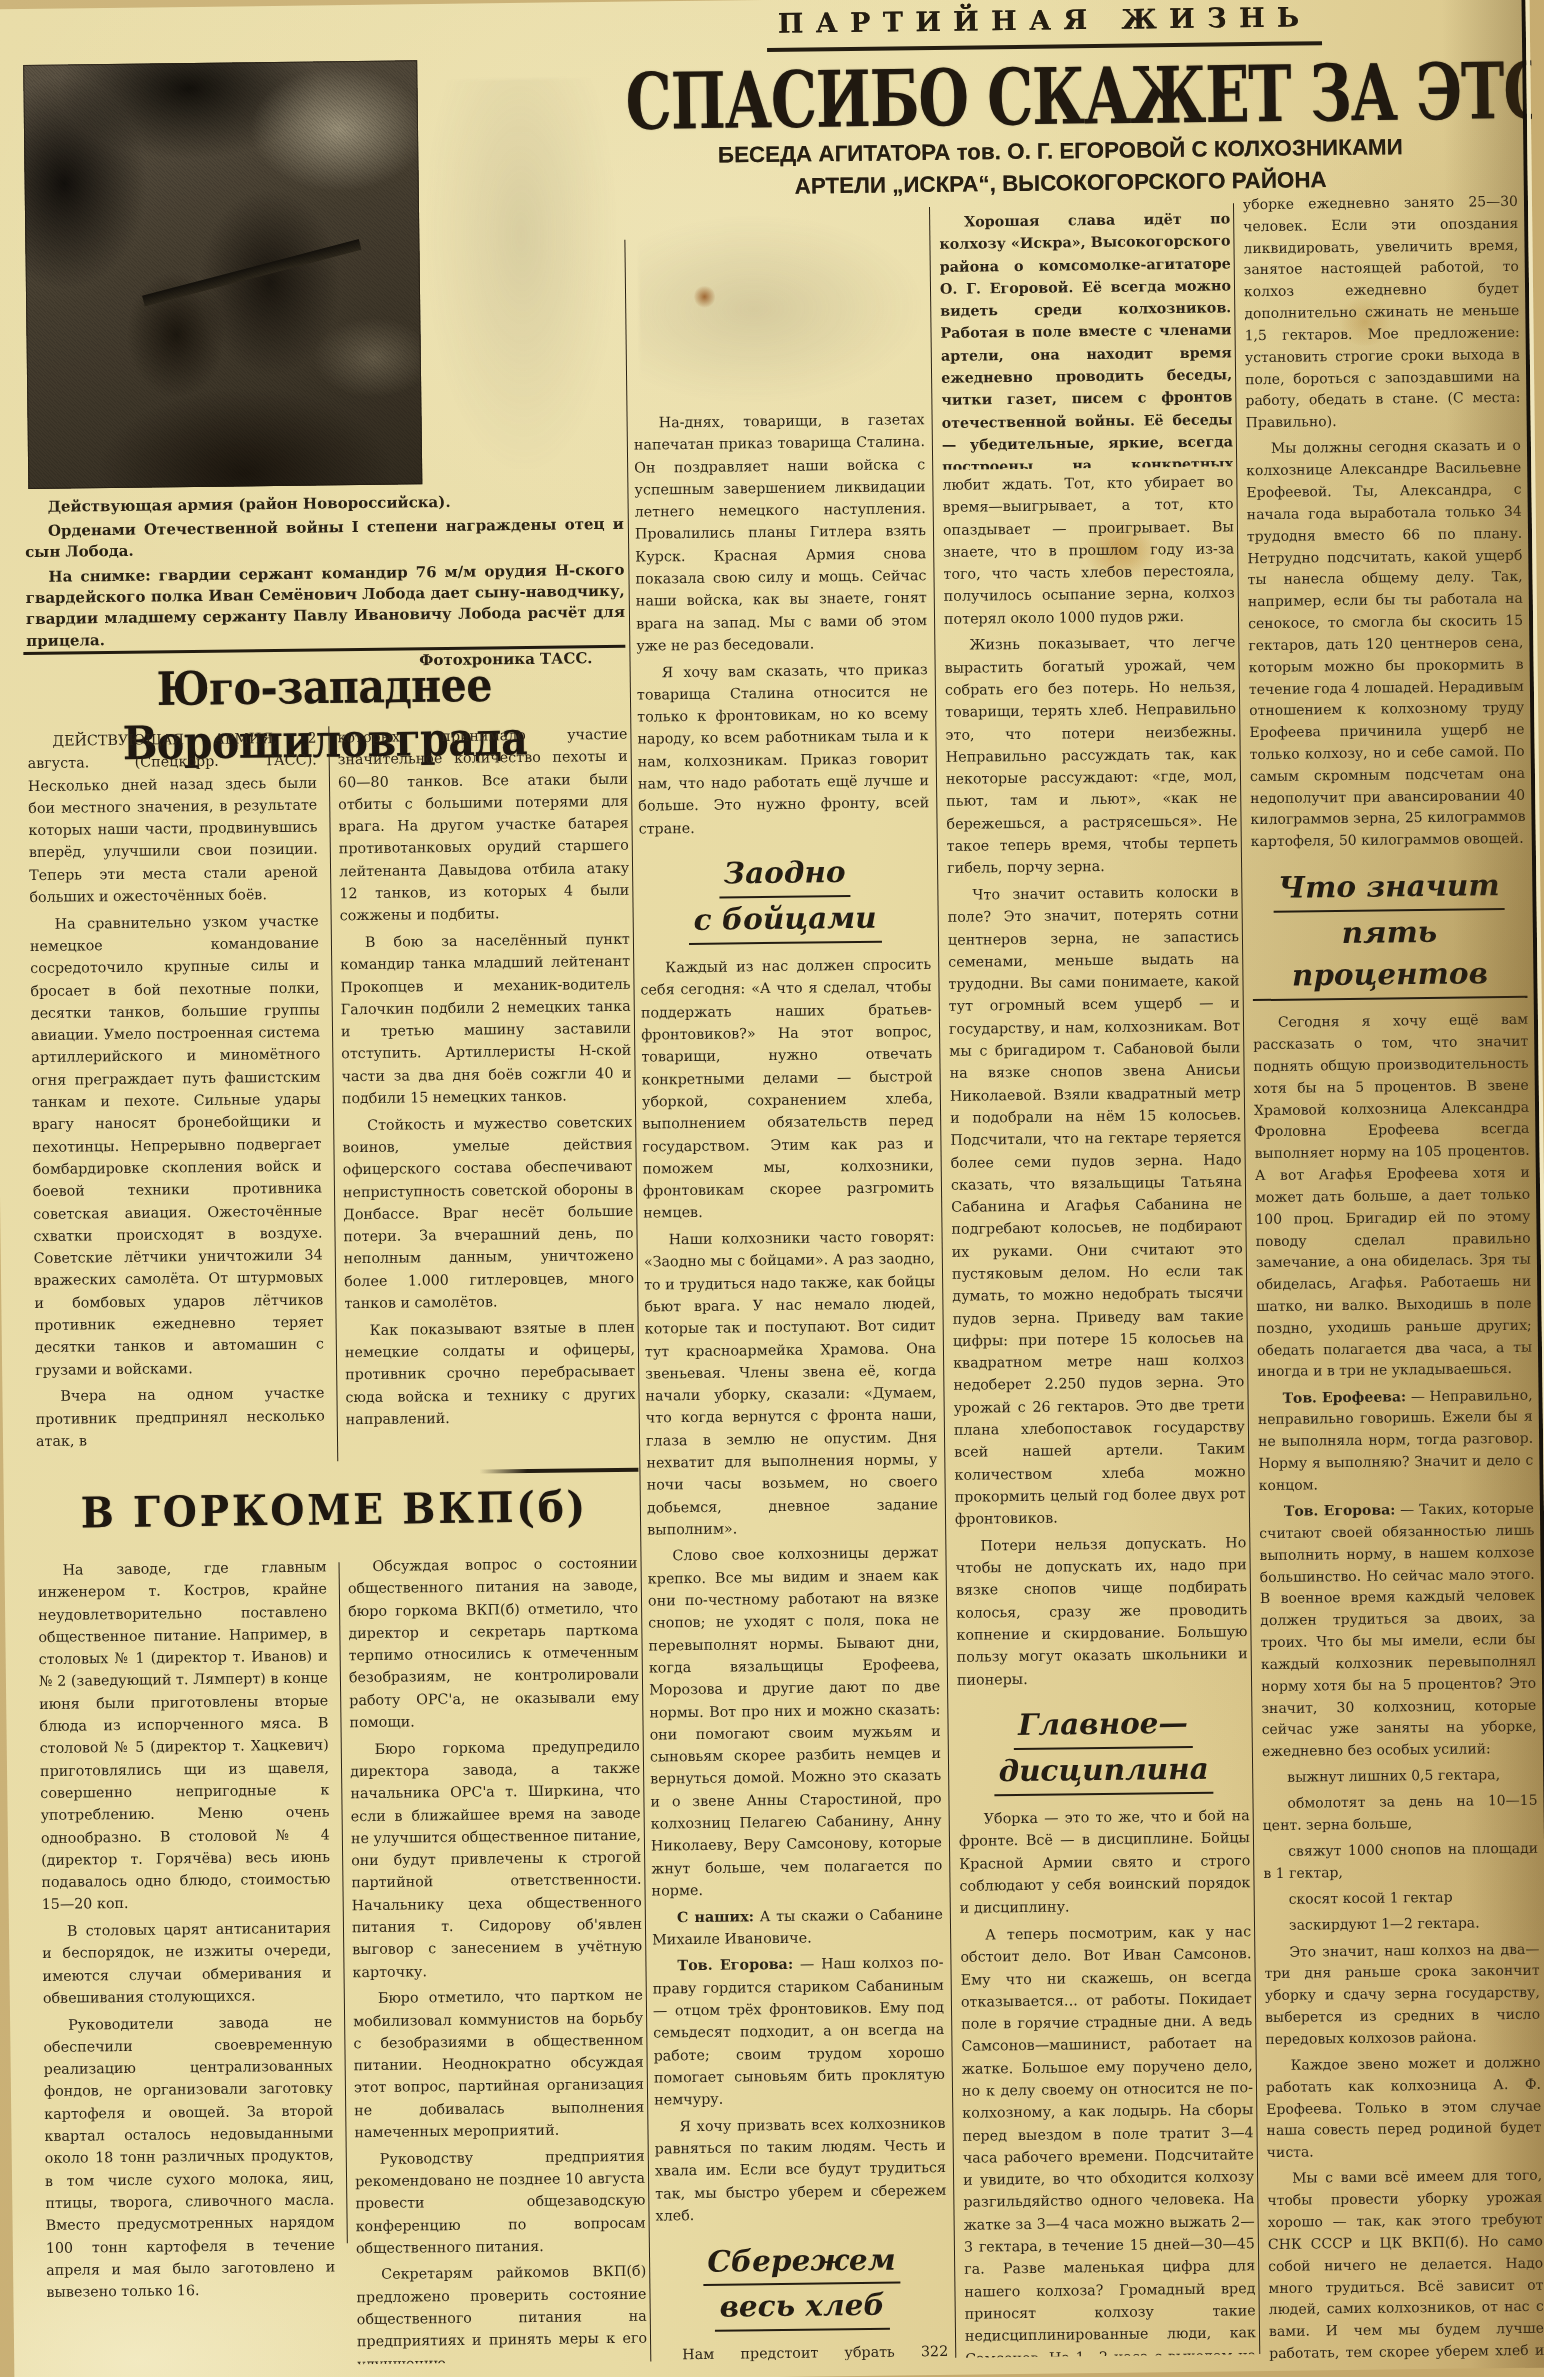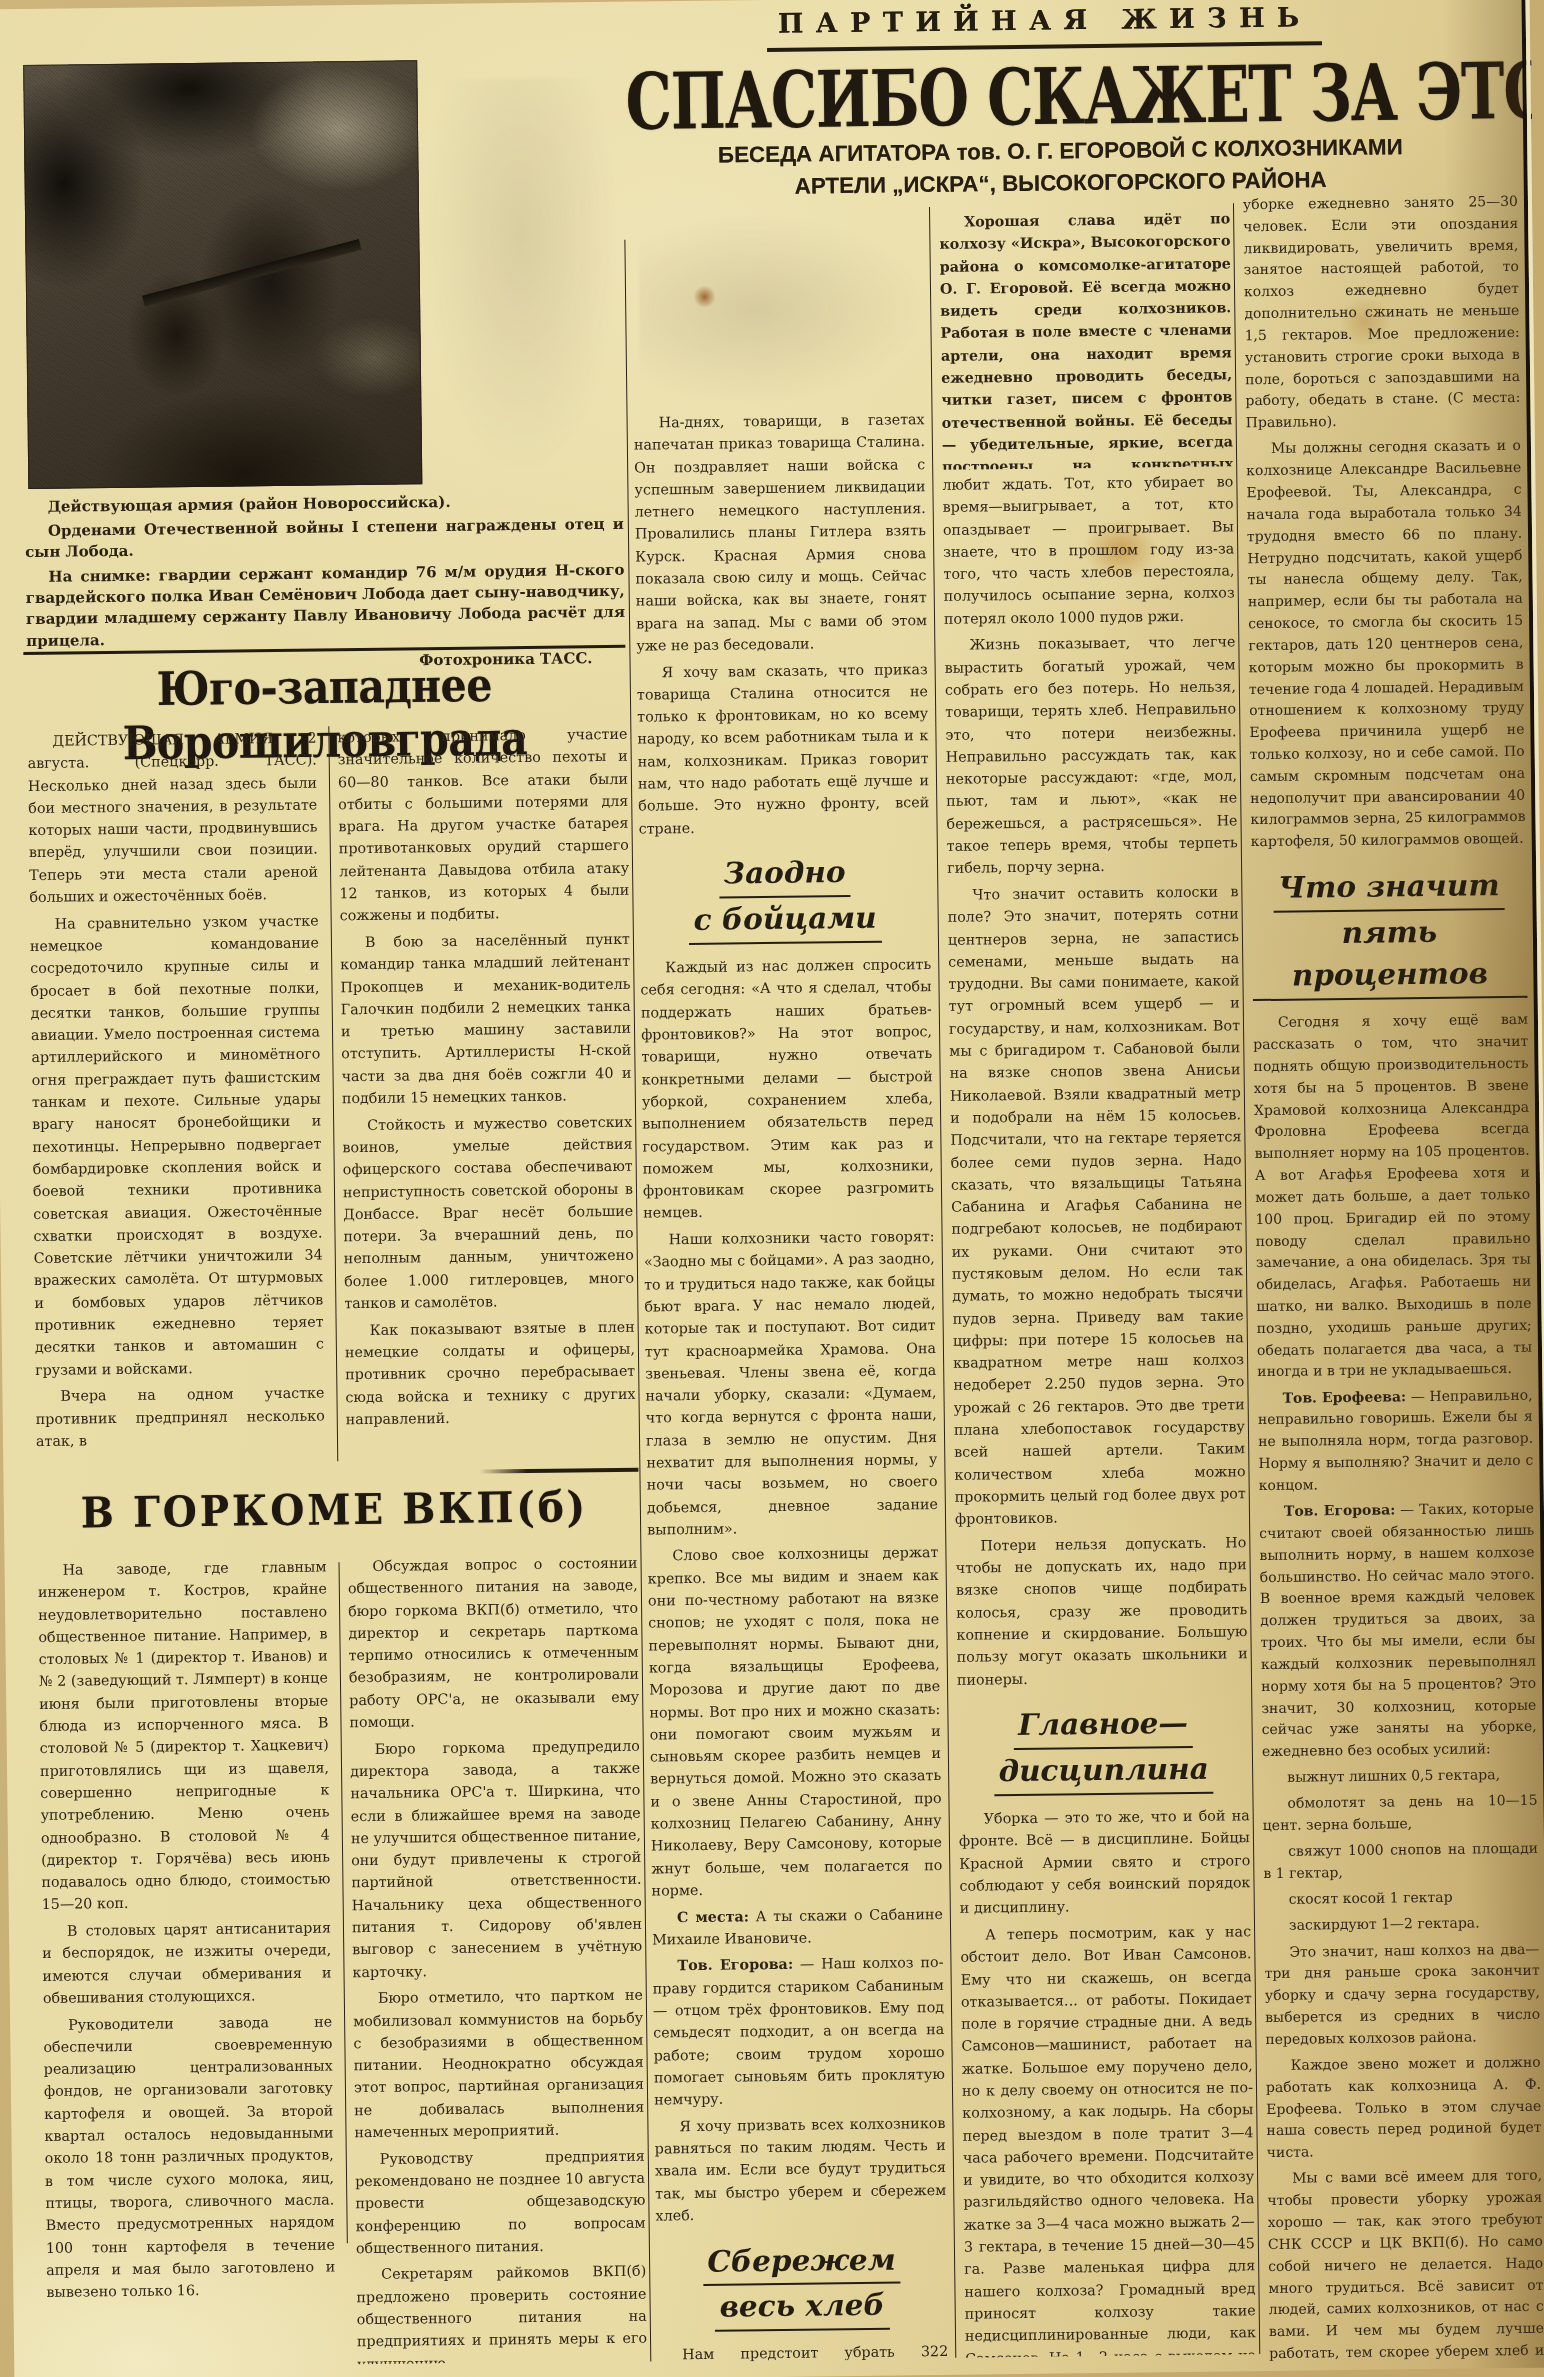--- a/index.html
+++ b/index.html
@@ -185,21 +185,21 @@
 
   <div class="abs col fsA" style="left:643px;top:410px;width:291px;height:1951px;">
     <p>На-днях, товарищи, в газетах напечатан приказ товарища Сталина. Он поздравляет наши войска с успешным завершением ликвидации летнего немецкого наступления. Провалились планы Гитлера взять Курск. Красная Армия снова показала свою силу и мощь. Сейчас наши войска, как вы знаете, гонят врага на запад. Мы с вами об этом уже не раз беседовали.</p>
     <p>Я хочу вам сказать, что приказ товарища Сталина относится не только к фронтовикам, но ко всему народу, ко всем работникам тыла и к нам, колхозникам. Приказ говорит нам, что надо работать ещё лучше и больше. Это нужно фронту, всей стране.</p>
     <div class="subhead">
       <span>Заодно</span><br><span>с бойцами</span>
     </div>
     <p>Каждый из нас должен спросить себя сегодня: «А что я сделал, чтобы поддержать наших братьев-фронтовиков?» На этот вопрос, товарищи, нужно отвечать конкретными делами — быстрой уборкой, сохранением хлеба, выполнением обязательств перед государством. Этим как раз и поможем мы, колхозники, фронтовикам скорее разгромить немцев.</p>
     <p>Наши колхозники часто говорят: «Заодно мы с бойцами». А раз заодно, то и трудиться надо также, как бойцы бьют врага. У нас немало людей, которые так и поступают. Вот сидит тут красноармейка Храмова. Она звеньевая. Члены звена её, когда начали уборку, сказали: «Думаем, что когда вернутся с фронта наши, глаза в землю не опустим. Дня нехватит для выполнения нормы, у ночи часы возьмем, но своего добьемся, дневное задание выполним».</p>
     <p>Слово свое колхозницы держат крепко. Все мы видим и знаем как они по-честному работают на вязке снопов; не уходят с поля, пока не перевыполнят нормы. Бывают дни, когда вязальщицы Ерофеева, Морозова и другие дают по две нормы. Вот про них и можно сказать: они помогают своим мужьям и сыновьям скорее разбить немцев и вернуться домой. Можно это сказать и о звене Анны Старостиной, про колхозниц Пелагею Сабанину, Анну Николаеву, Веру Самсонову, которые жнут больше, чем полагается по норме.</p>
-    <p><span class="lead">С места:</span> <span>А ты скажи о Сабанине Михаиле Ивановиче.</span></p>
+    <p><span class="lead">С наших:</span> <span>А ты скажи о Сабанине Михаиле Ивановиче.</span></p>
     <p><span class="lead">Тов. Егорова:</span> <span>— Наш колхоз по-праву гордится стариком Сабаниным — отцом трёх фронтовиков. Ему под семьдесят подходит, а он всегда на работе; своим трудом хорошо помогает сыновьям бить проклятую немчуру.</span></p>
     <p>Я хочу призвать всех колхозников равняться по таким людям. Честь и хвала им. Если все будут трудиться так, мы быстро уберем и сбережем хлеб.</p>
     <div class="subhead">
       <span>Сбережем</span><br><span>весь хлеб</span>
     </div>
     <p>Нам предстоит убрать 322 гектара. Урожай мы вырастили хороший, на 15—20 пудов с гектара больше, чем в прошлом году.</p>
 
   </div>
 
   <div class="abs col fsA" style="left:951px;top:476px;width:291px;height:1884px;">

